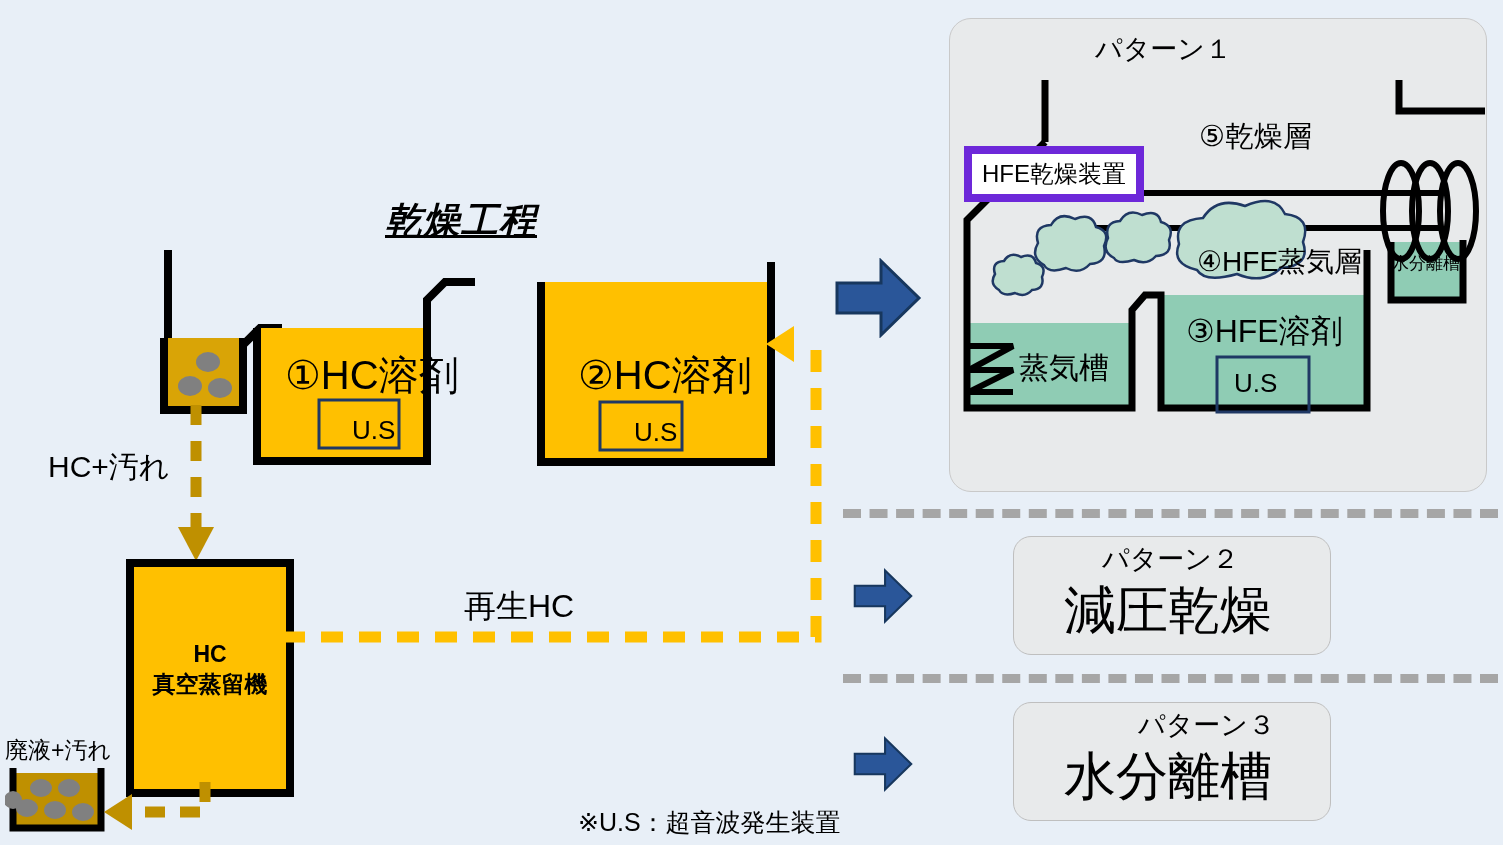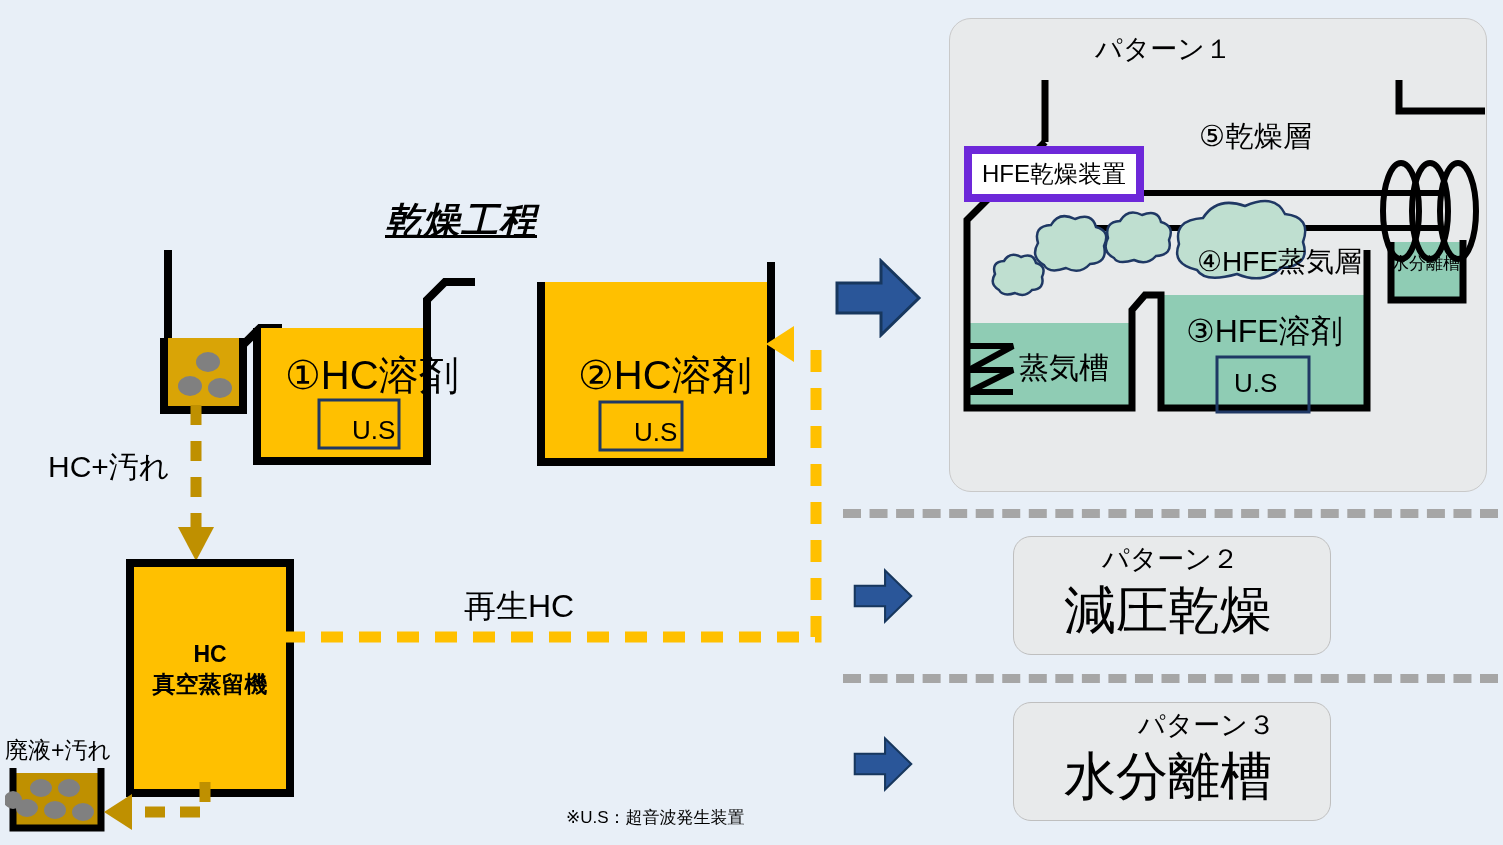--- a/index.html
+++ b/index.html
@@ -14,21 +14,21 @@
   .abs{position:absolute;}
   svg{display:block;}
   .lbl{position:absolute;color:#000;white-space:nowrap;}
   .heading{
     font-style:italic;font-weight:700;
     text-decoration:underline;
     font-size:37px;letter-spacing:1px;
   }
   .tank-title{font-size:40px;}
   .us-txt{font-size:26px;}
-  .small-note{font-size:17px;}
+  .small-note{font-size:25px;margin-left:12px;}
   .panel-title{font-size:27px;}
   .panel-big{font-size:52px;}
   .cosolv{font-size:44px;letter-spacing:3px;}
   .hfe-dev{font-size:24px;}
   .mizu{font-size:17px;}
   .vapor-lbl{font-size:28px;}
   .dry-lbl{font-size:29px;}
   .hfe-solv{font-size:32px;}
   .hc-mach{font-size:23px;text-align:center;line-height:1.3;font-weight:bold;}
   .dash-sep{position:absolute;height:0;border-top:9px dashed #a6a6a6;}

